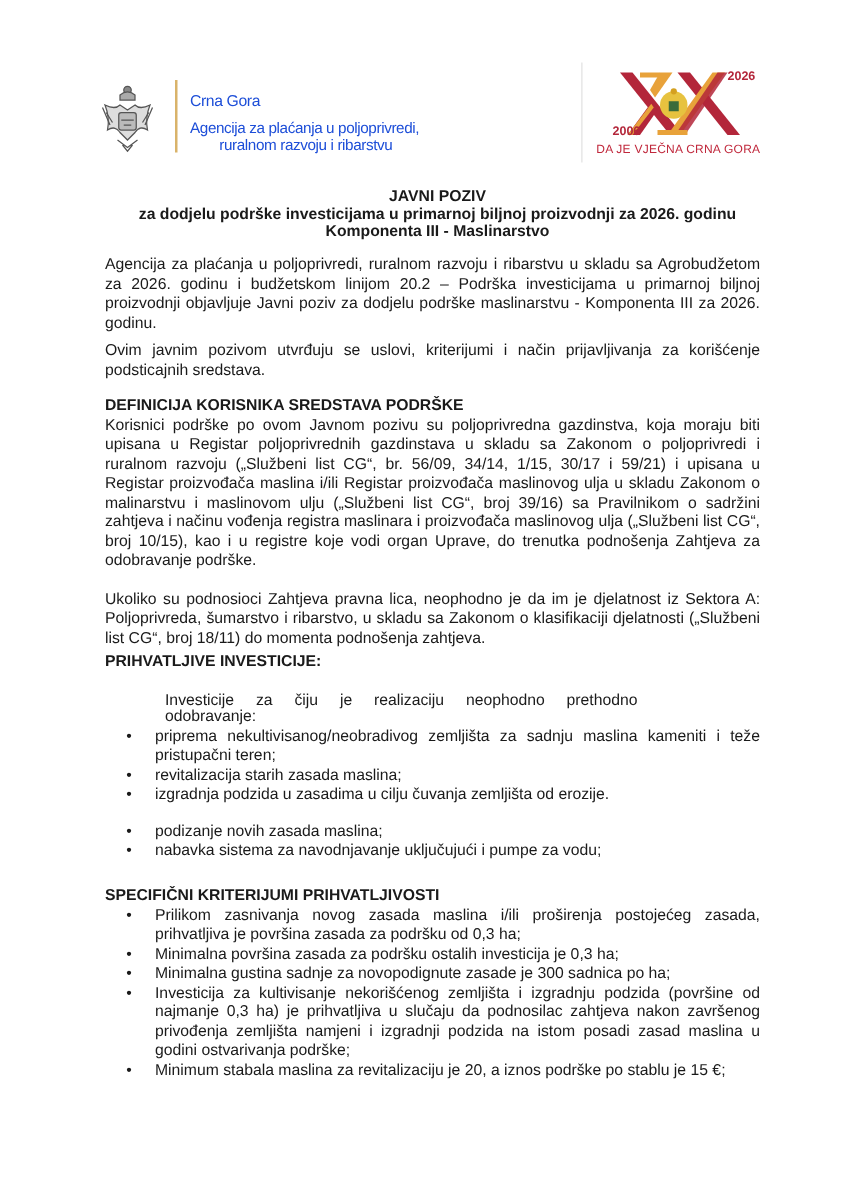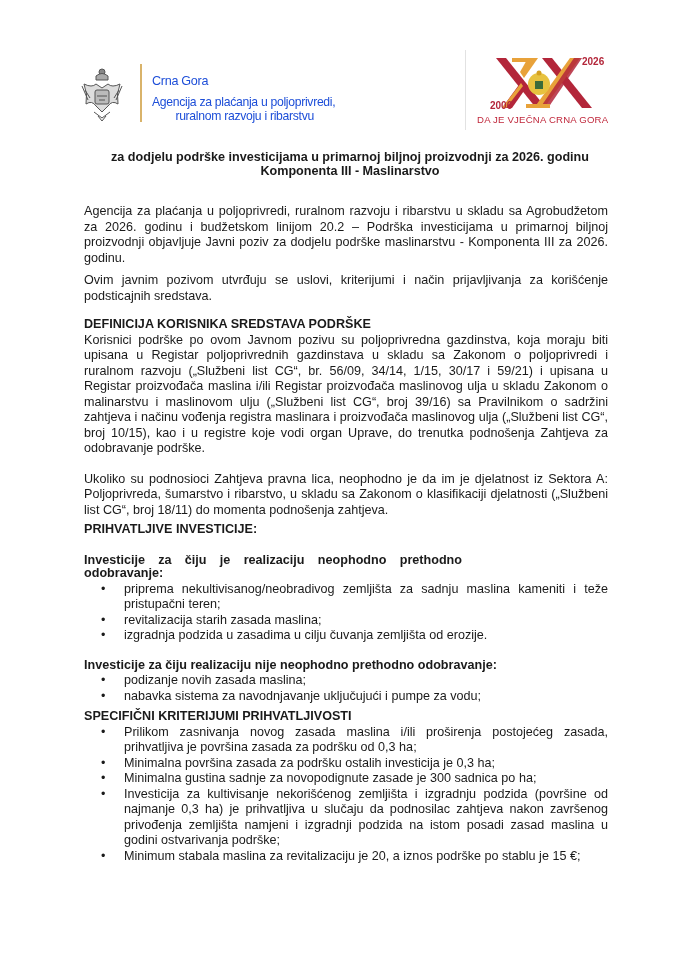--- a/index.html
+++ b/index.html
@@ -26,21 +26,21 @@
   .title { position: absolute; left: 80px; top: 150px; width: 540px; text-align: center;
            font-weight: bold; font-size: 12.6px; line-height: 14px; }
 
   
   .txt { position: absolute; left: 84px; width: 524px; font-size: 12.6px; line-height: 15.5px; text-align: justify; }
   .txt p { margin: 0; }
   .h { font-weight: bold; font-size: 12.6px; }
   ul.b { margin: 0; padding: 0; list-style: none; }
   ul.b li { position: relative; padding-left: 40px; }
   ul.b li::before { content: "•"; position: absolute; left: 17px; top: 0; }
-  .subh { font-weight: bold; }
+  .subh { font-weight: normal; margin-left: 48px; }
   .spread { text-align: justify; text-align-last: justify; width: 378px; }
 </style>
 </head>
 <body>
 
 <div class="page">
 
   <div class="hdr-left">
     <svg class="coat" viewBox="0 0 44 56">
       <g fill="none" stroke="#555" stroke-width="1">
@@ -78,20 +78,21 @@
       <circle cx="73" cy="34" r="11" fill="#e7c23f"></circle>
       <rect x="69" y="31" width="8" height="8" fill="#3a6b3a"></rect>
       <circle cx="73" cy="23" r="2.5" fill="#d4a020"></circle>
     </svg>
     <div class="y2006">2006</div>
     <div class="y2026">2026</div>
     <div class="slogan">DA JE VJEČNA CRNA GORA</div>
   </div>
 
   <div class="title">
+    <div>JAVNI POZIV</div>
     <div>za dodjelu podrške investicijama u primarnoj biljnoj proizvodnji za 2026. godinu</div>
     <div>Komponenta III - Maslinarstvo</div>
   </div>
 
   <div class="txt" style="top:204px;">
     <p>Agencija za plaćanja u poljoprivredi, ruralnom razvoju i ribarstvu u skladu sa Agrobudžetom za 2026. godinu i budžetskom linijom 20.2 – Podrška investicijama u primarnoj biljnoj proizvodnji objavljuje Javni poziv za dodjelu podrške maslinarstvu - Komponenta III za 2026. godinu.</p>
     <p style="margin-top:7px;">Ovim javnim pozivom utvrđuju se uslovi, kriterijumi i način prijavljivanja za korišćenje podsticajnih sredstava.</p>
   </div>
 
   <div class="txt" style="top:317px;">
@@ -104,21 +105,20 @@
     <div class="h">PRIHVATLJIVE INVESTICIJE:</div>
     <div style="height:15px;"></div>
     <div class="subh spread">Investicije za čiju je realizaciju neophodno prethodno</div>
     <div class="subh" style="margin-top:-2px;">odobravanje:</div>
     <ul class="b">
       <li>priprema nekultivisanog/neobradivog zemljišta za sadnju maslina  kameniti i teže pristupačni teren;</li>
       <li>revitalizacija starih zasada maslina;</li>
       <li>izgradnja podzida u zasadima u cilju čuvanja zemljišta od erozije.</li>
     </ul>
     <div style="height:14px;"></div>
-    <div class="subh">Investicije za čiju realizaciju nije neophodno prethodno odobravanje:</div>
     <ul class="b">
       <li>podizanje novih zasada maslina;</li>
       <li>nabavka sistema za navodnjavanje uključujući i pumpe za vodu;</li>
     </ul>
   </div>
 
   <div class="txt" style="top:709px;">
     <div class="h">SPECIFIČNI KRITERIJUMI PRIHVATLJIVOSTI</div>
     <ul class="b">
       <li>Prilikom zasnivanja novog zasada maslina i/ili proširenja postojećeg zasada, prihvatljiva je površina zasada za podršku od 0,3 ha;</li>

